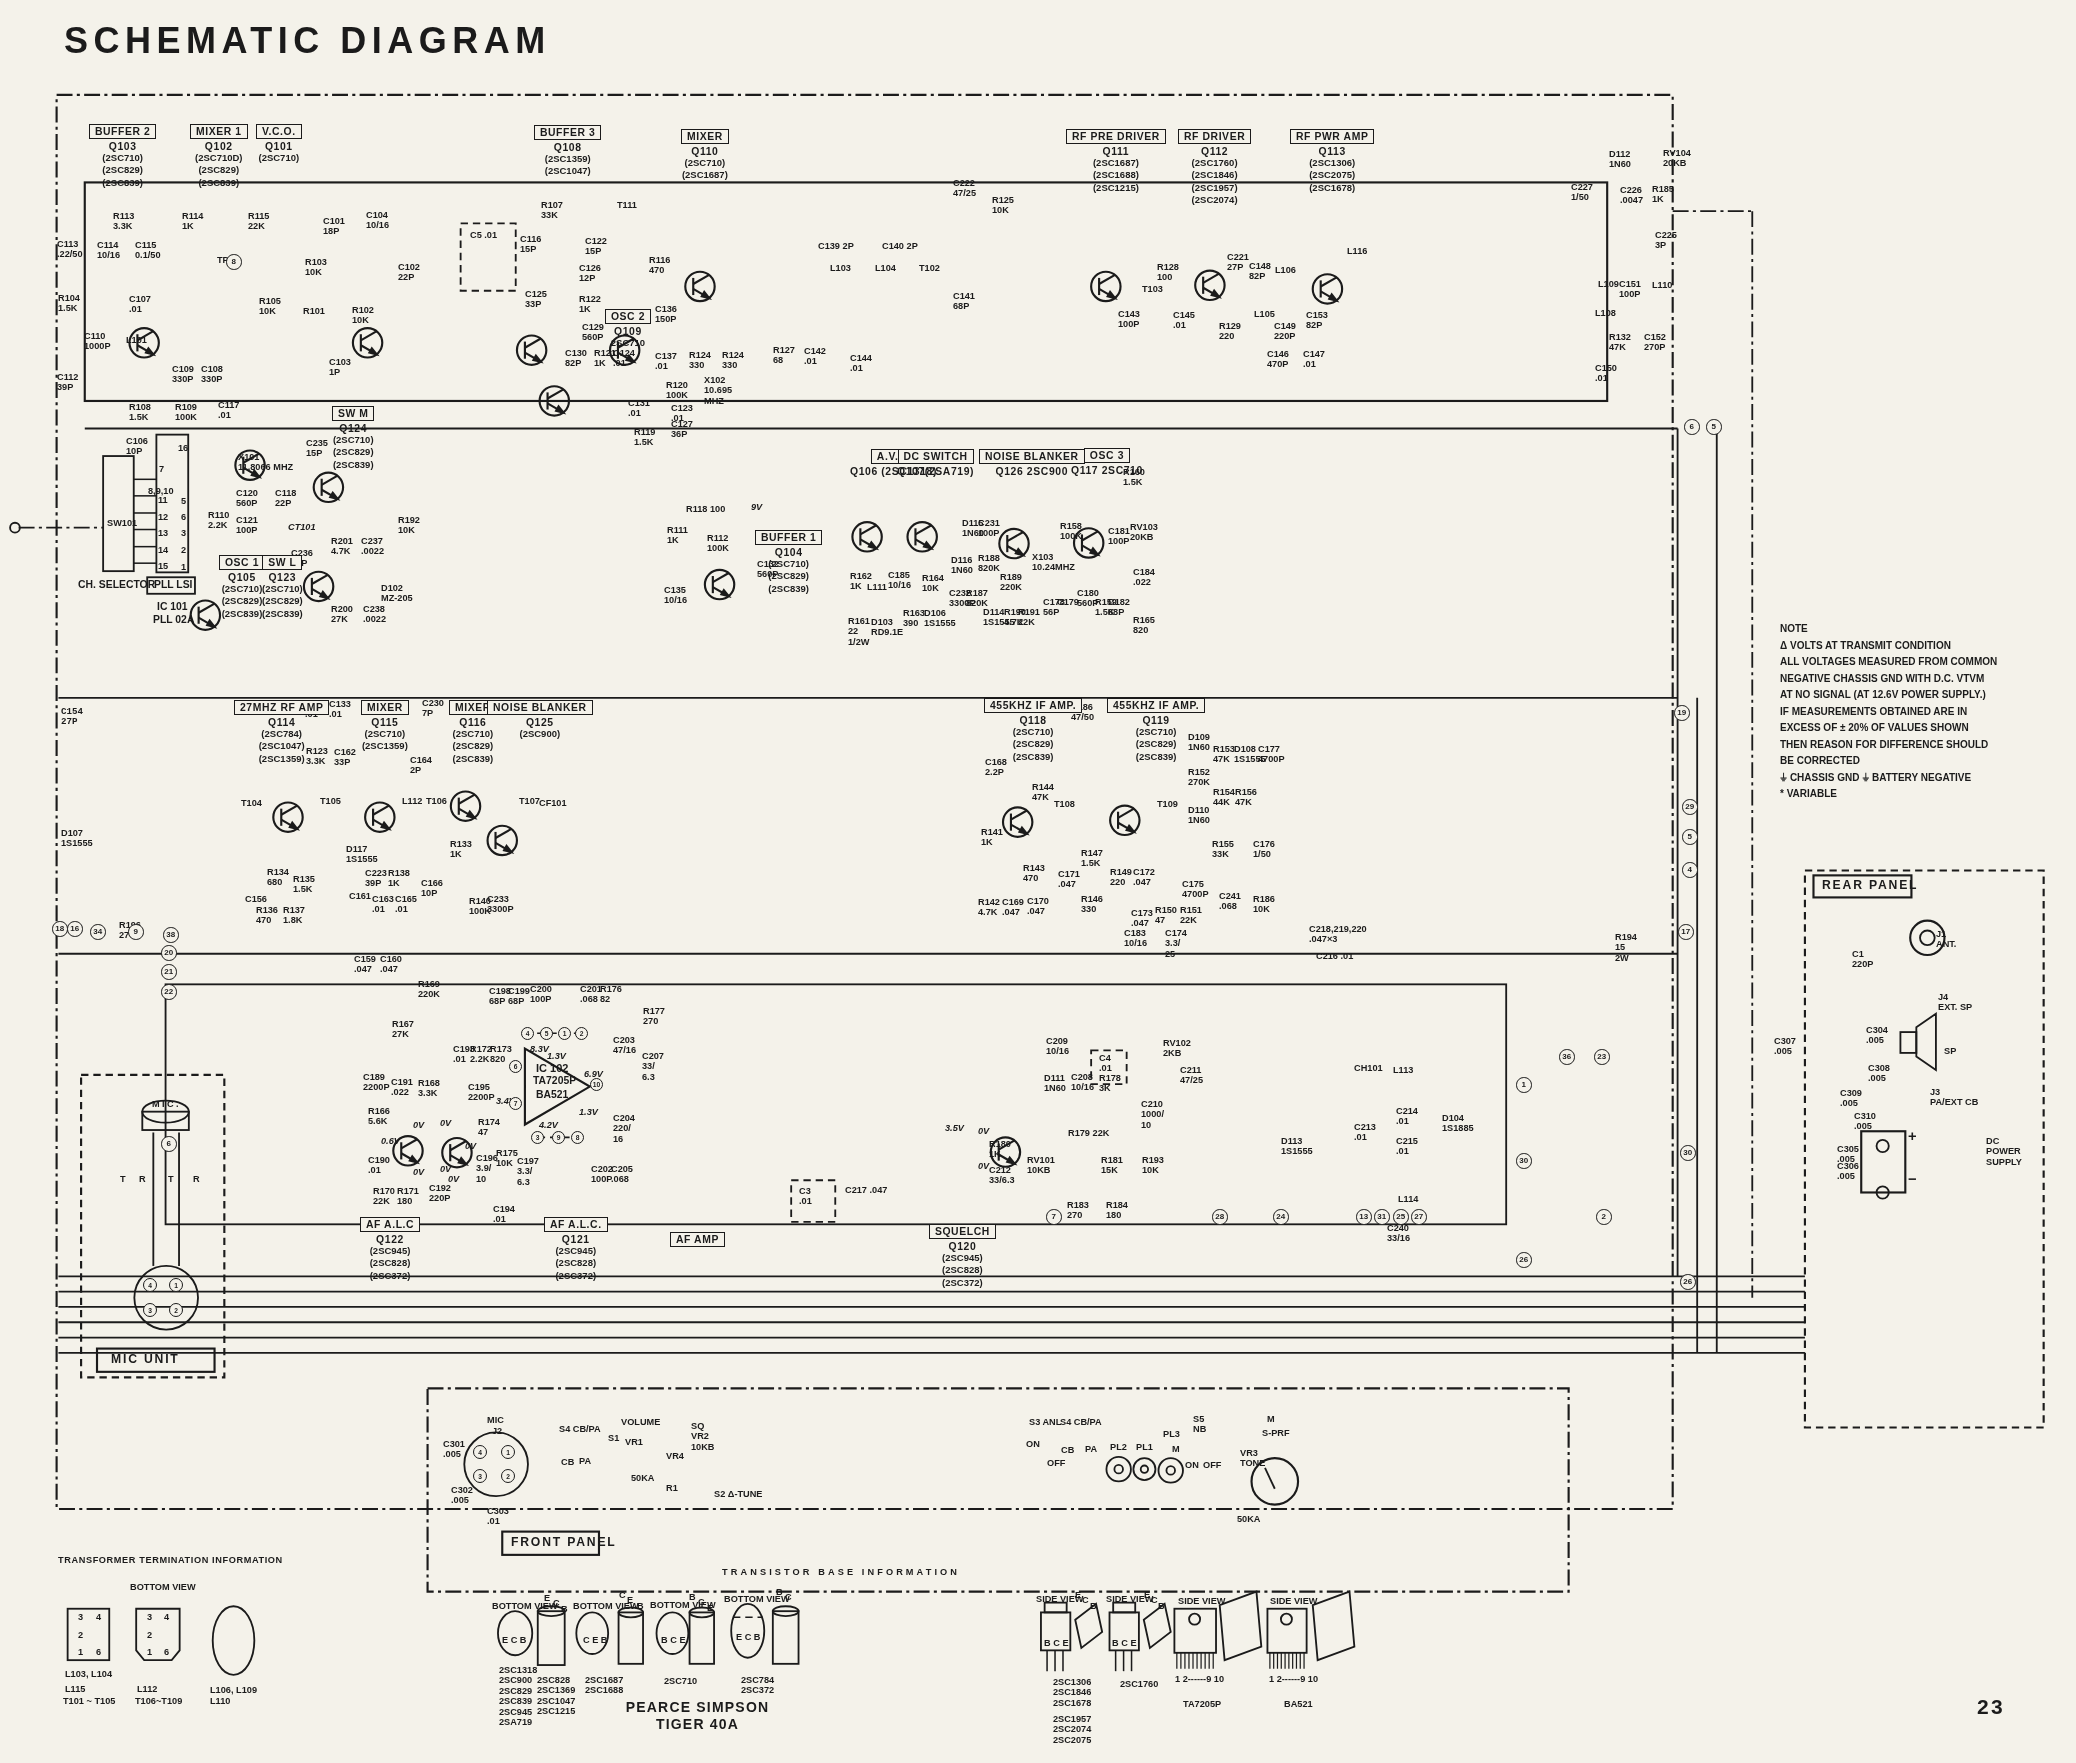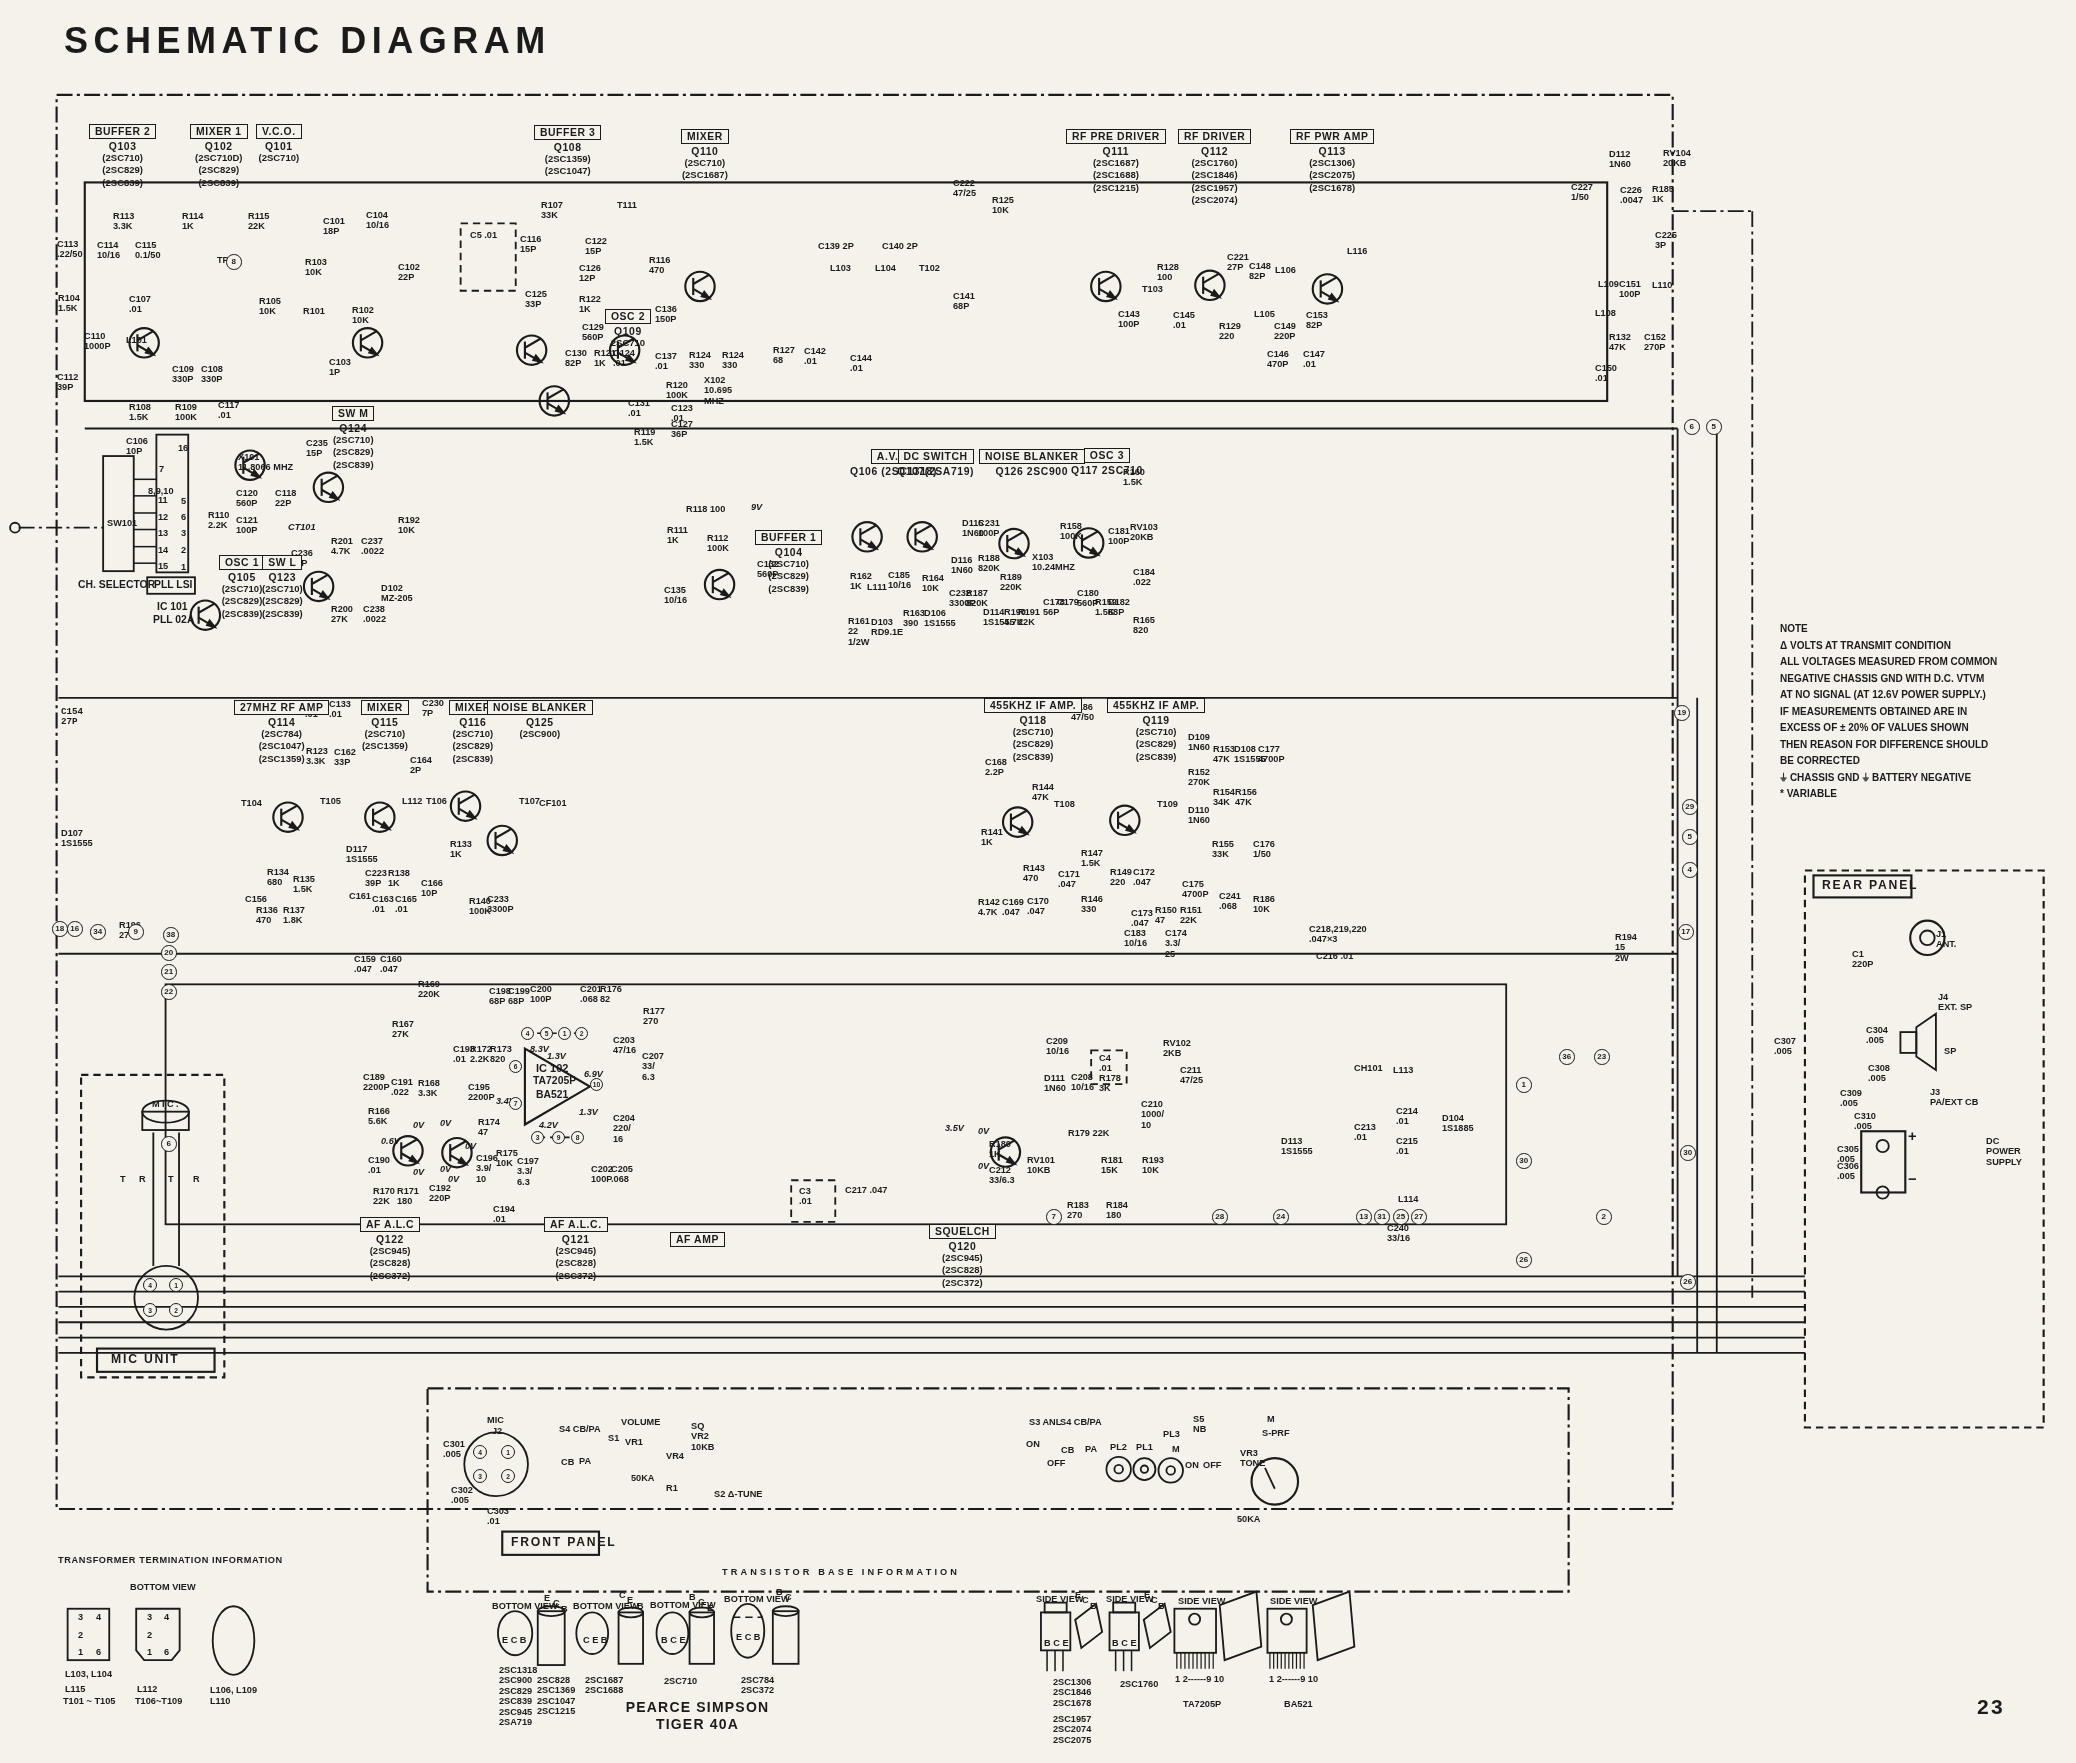--- a/index.html
+++ b/index.html
@@ -734,21 +734,21 @@
 1N60</div>
     <div class="lbl" style="left: 1213px; top: 744px;">R153
 47K</div>
     <div class="lbl" style="left: 1234px; top: 744px;">D108
 1S1555</div>
     <div class="lbl" style="left: 1258px; top: 744px;">C177
 4700P</div>
     <div class="lbl" style="left: 1188px; top: 767px;">R152
 270K</div>
     <div class="lbl" style="left: 1213px; top: 787px;">R154
-34K</div>
+44K</div>
     <div class="lbl" style="left: 1235px; top: 787px;">R156
 47K</div>
     <div class="lbl" style="left: 1188px; top: 805px;">D110
 1N60</div>
     <div class="lbl" style="left: 1212px; top: 839px;">R155
 33K</div>
     <div class="lbl" style="left: 1253px; top: 839px;">C176
 1/50</div>
     <div class="lbl" style="left: 1182px; top: 879px;">C175
 4700P</div>

